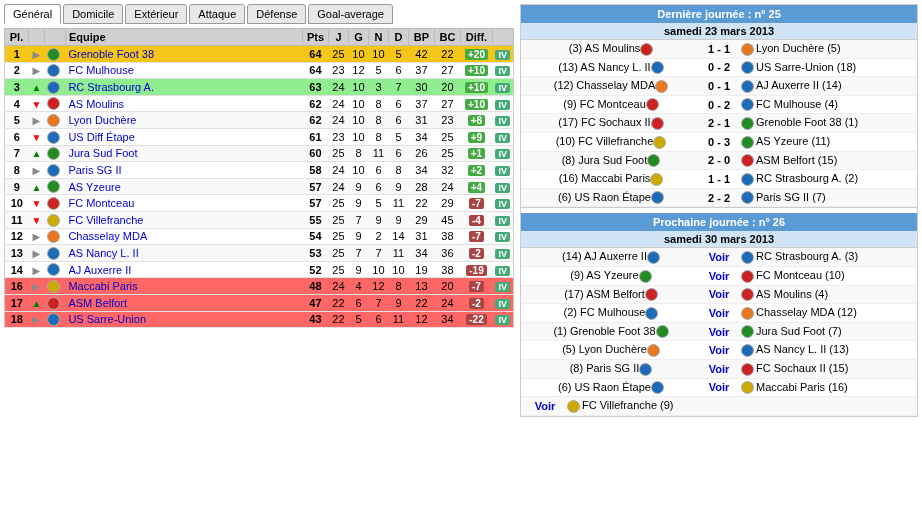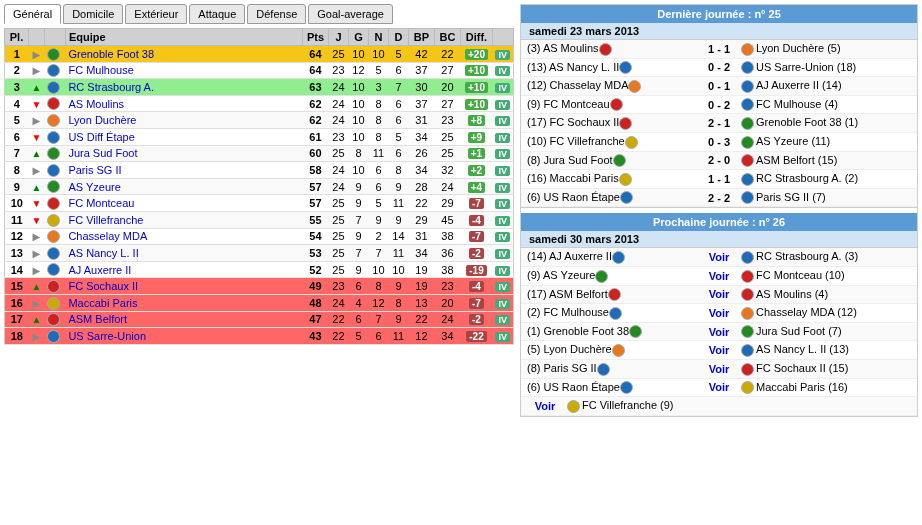--- a/index.html
+++ b/index.html
@@ -65,38 +65,38 @@
     .section-header {
       background: #5b9bd5;
       color: #fff;
       text-align: center;
       padding: 3px 0;
       font-size: 11px;
       font-weight: bold;
     }
     .section-date {
       background: #d0e4f5;
-      text-align: left;
-      padding: 2px 8px;
+      text-align: center;
+      padding: 2px 16px;
       font-size: 11px;
       font-weight: bold;
       border-bottom: 1px solid #ccc;
     }
 
     .match-row {
       display: flex;
       align-items: center;
       padding: 2px 6px;
       border-bottom: 1px solid #eee;
       font-size: 11px;
     }
     .match-row:nth-child(odd) { background: #f9f9f9; }
     .match-row:nth-child(even) { background: #fff; }
 
-    .home-team { flex: 1; text-align: left; padding-right: 4px; white-space: nowrap; }
+    .home-team { flex: 1; text-align: center; padding-right: 4px; white-space: nowrap; }
     .score { width: 36px; text-align: center; font-weight: bold; white-space: nowrap; }
     .away-team { flex: 1; text-align: left; padding-left: 4px; white-space: nowrap; }
 
     .voir-link { color: #0000cc; text-decoration: none; }
     .section-gap { height: 6px; background: #fff; border-top: 1px solid #ccc; }
   </style>
 </head>
 <body>
 
 <div class="left-panel">
@@ -333,35 +333,20 @@
     <td>25</td>
     <td>9</td>
     <td>10</td>
     <td>10</td>
     <td>19</td>
     <td>38</td>
     <td><span class="diff-badge neg">-19</span></td>
     <td><span style="background:#4a7;color:#fff;padding:0 3px;font-size:9px;border-radius:2px;font-weight:bold">IV</span></td>
   </tr>
         <tr class="row-red">
-    <td class="rank">15</td>
-    <td><span style="color:green;font-size:10px">▲</span></td>
-    <td><span class="team-icon" style="background: rgb(204, 34, 34); width: 13px; height: 13px;"></span></td>
-    <td class="left"><a class="team-name" href="#">FC Sochaux II</a></td>
-    <td><b>49</b></td>
-    <td>23</td>
-    <td>6</td>
-    <td>8</td>
-    <td>9</td>
-    <td>19</td>
-    <td>23</td>
-    <td><span class="diff-badge neg">-4</span></td>
-    <td><span style="background:#4a7;color:#fff;padding:0 3px;font-size:9px;border-radius:2px;font-weight:bold">IV</span></td>
-  </tr>
-        <tr class="row-red">
     <td class="rank">16</td>
     <td><span style="color:#888;font-size:10px">▶</span></td>
     <td><span class="team-icon" style="background: rgb(204, 170, 0); width: 13px; height: 13px;"></span></td>
     <td class="left"><a class="team-name" href="#">Maccabi Paris</a></td>
     <td><b>48</b></td>
     <td>24</td>
     <td>4</td>
     <td>12</td>
     <td>8</td>
     <td>13</td>

